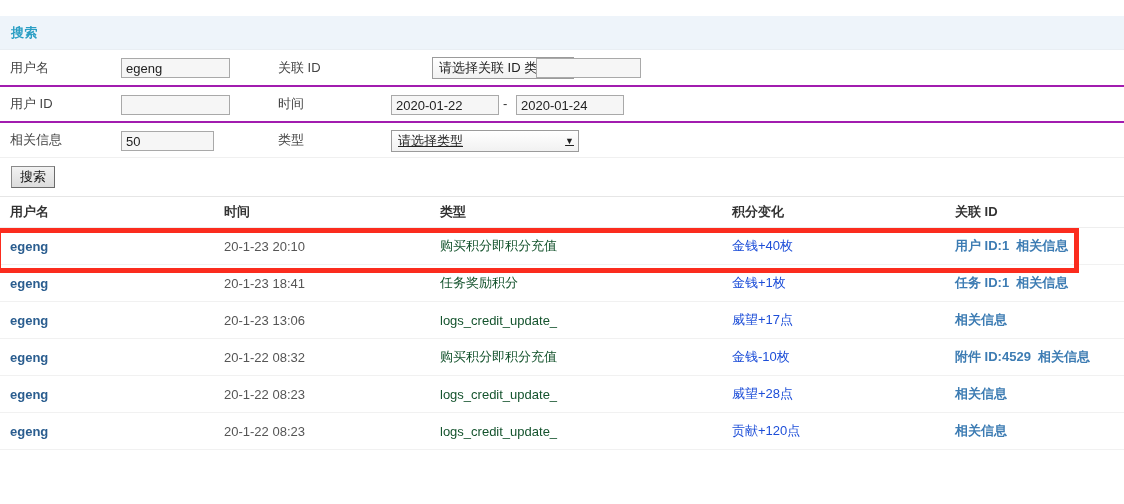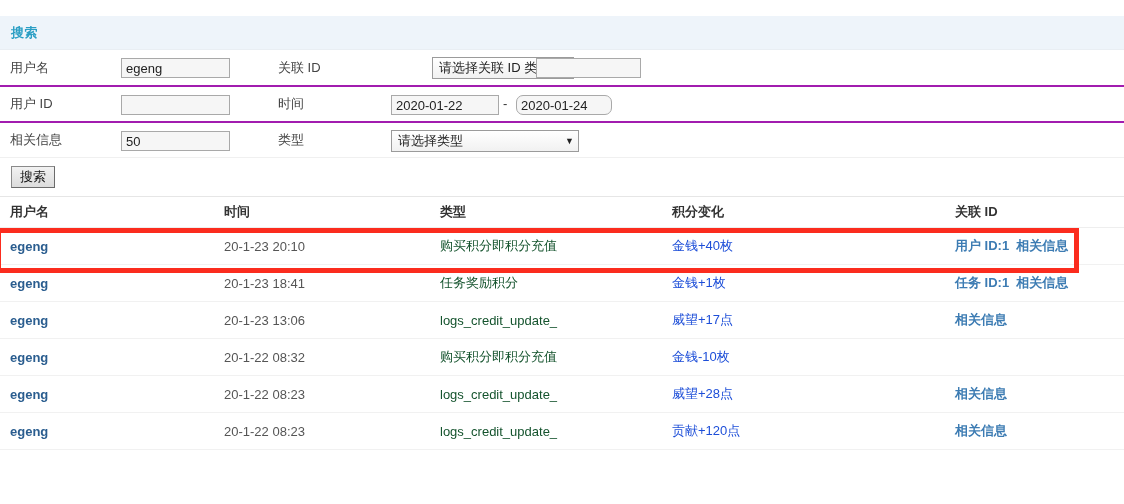--- a/index.html
+++ b/index.html
@@ -67,24 +67,24 @@
     border: 1px solid #a9a9a9;
     background: #f6f6f6;
     font-family: "Liberation Sans", "DejaVu Sans", sans-serif;
     font-size: 13px;
     color: #222;
     padding: 0 4px;
     line-height: 18px;
   }
   .in-user     { left: 121px; top: 8px;  width: 109px; }
   .in-userid   { left: 121px; top: 8px;  width: 109px; }
-  .in-perpage  { left: 121px; top: 8px;  width: 109px; }
+  .in-perpage  { left: 121px; top: 8px;  width: 93px; }
   .in-relid    { left: 536px; top: 8px;  width: 105px; }
   .in-date1    { left: 391px; top: 8px;  width: 108px; }
-  .in-date2    { left: 516px; top: 8px;  width: 96px; border-radius: 7px; }
+  .in-date2    { left: 516px; top: 8px;  width: 108px; }
 
   .date-dash {
     position: absolute;
     left: 503px;
     top: 9px;
     color: #333;
     font-size: 13px;
   }
 
   .sel {
@@ -94,21 +94,21 @@
     border: 1px solid #9b9b9b;
     background: linear-gradient(#ffffff, #f1f1f1);
     font-size: 13px;
     color: #222;
     display: flex;
     align-items: center;
     padding: 0 4px 0 6px;
     justify-content: space-between;
   }
   .sel-relid { left: 391px; top: 7px; width: 142px; margin-left: 41px; }
-  .sel-type  { left: 391px; top: 7px; width: 188px; }
+  .sel-type  { left: 391px; top: 7px; width: 188px; text-decoration: underline; }
   .sel-caret {
     font-size: 9px;
     color: #222;
     margin-left: 6px;
     line-height: 1;
   }
 
   .btn-row {
     height: 38px;
     border-top: 1px solid #f0f0f0;
@@ -157,21 +157,21 @@
   .cell {
     position: absolute;
     top: 50%;
     transform: translateY(-50%);
     font-size: 13px;
     white-space: nowrap;
   }
   .c-user  { left: 10px; }
   .c-time  { left: 224px; }
   .c-type  { left: 440px; }
-  .c-delta { left: 672px; }
+  .c-delta { left: 732px; }
   .c-rel   { left: 955px; font-weight: bold; }
 
   .cell-user-link {
     color: #2a5d8f;
     font-weight: bold;
     text-decoration: none;
     cursor: pointer;
   }
   .cell-time  { color: #555555; }
   .cell-type  { color: #14532d; }
@@ -273,20 +273,21 @@
         <span class="cell c-time cell-time">20-1-23 13:06</span>
         <span class="cell c-type cell-type">logs_credit_update_</span>
         <span class="cell c-delta cell-delta">威望+17点</span>
         <span class="cell c-rel"><a class="rel-link">相关信息</a></span>
       </div>
       <div class="res-row">
         <span class="cell c-user"><a class="cell-user-link">egeng</a></span>
         <span class="cell c-time cell-time">20-1-22 08:32</span>
         <span class="cell c-type cell-type">购买积分即积分充值</span>
         <span class="cell c-delta cell-delta">金钱-10枚</span>
+        <span class="cell c-rel"><a class="rel-link">附件 ID:4529</a><span class="rel-gap"></span><a class="rel-link">相关信息</a></span>
       </div>
       <div class="res-row">
         <span class="cell c-user"><a class="cell-user-link">egeng</a></span>
         <span class="cell c-time cell-time">20-1-22 08:23</span>
         <span class="cell c-type cell-type">logs_credit_update_</span>
         <span class="cell c-delta cell-delta">威望+28点</span>
         <span class="cell c-rel"><a class="rel-link">相关信息</a></span>
       </div>
       <div class="res-row">
         <span class="cell c-user"><a class="cell-user-link">egeng</a></span>

